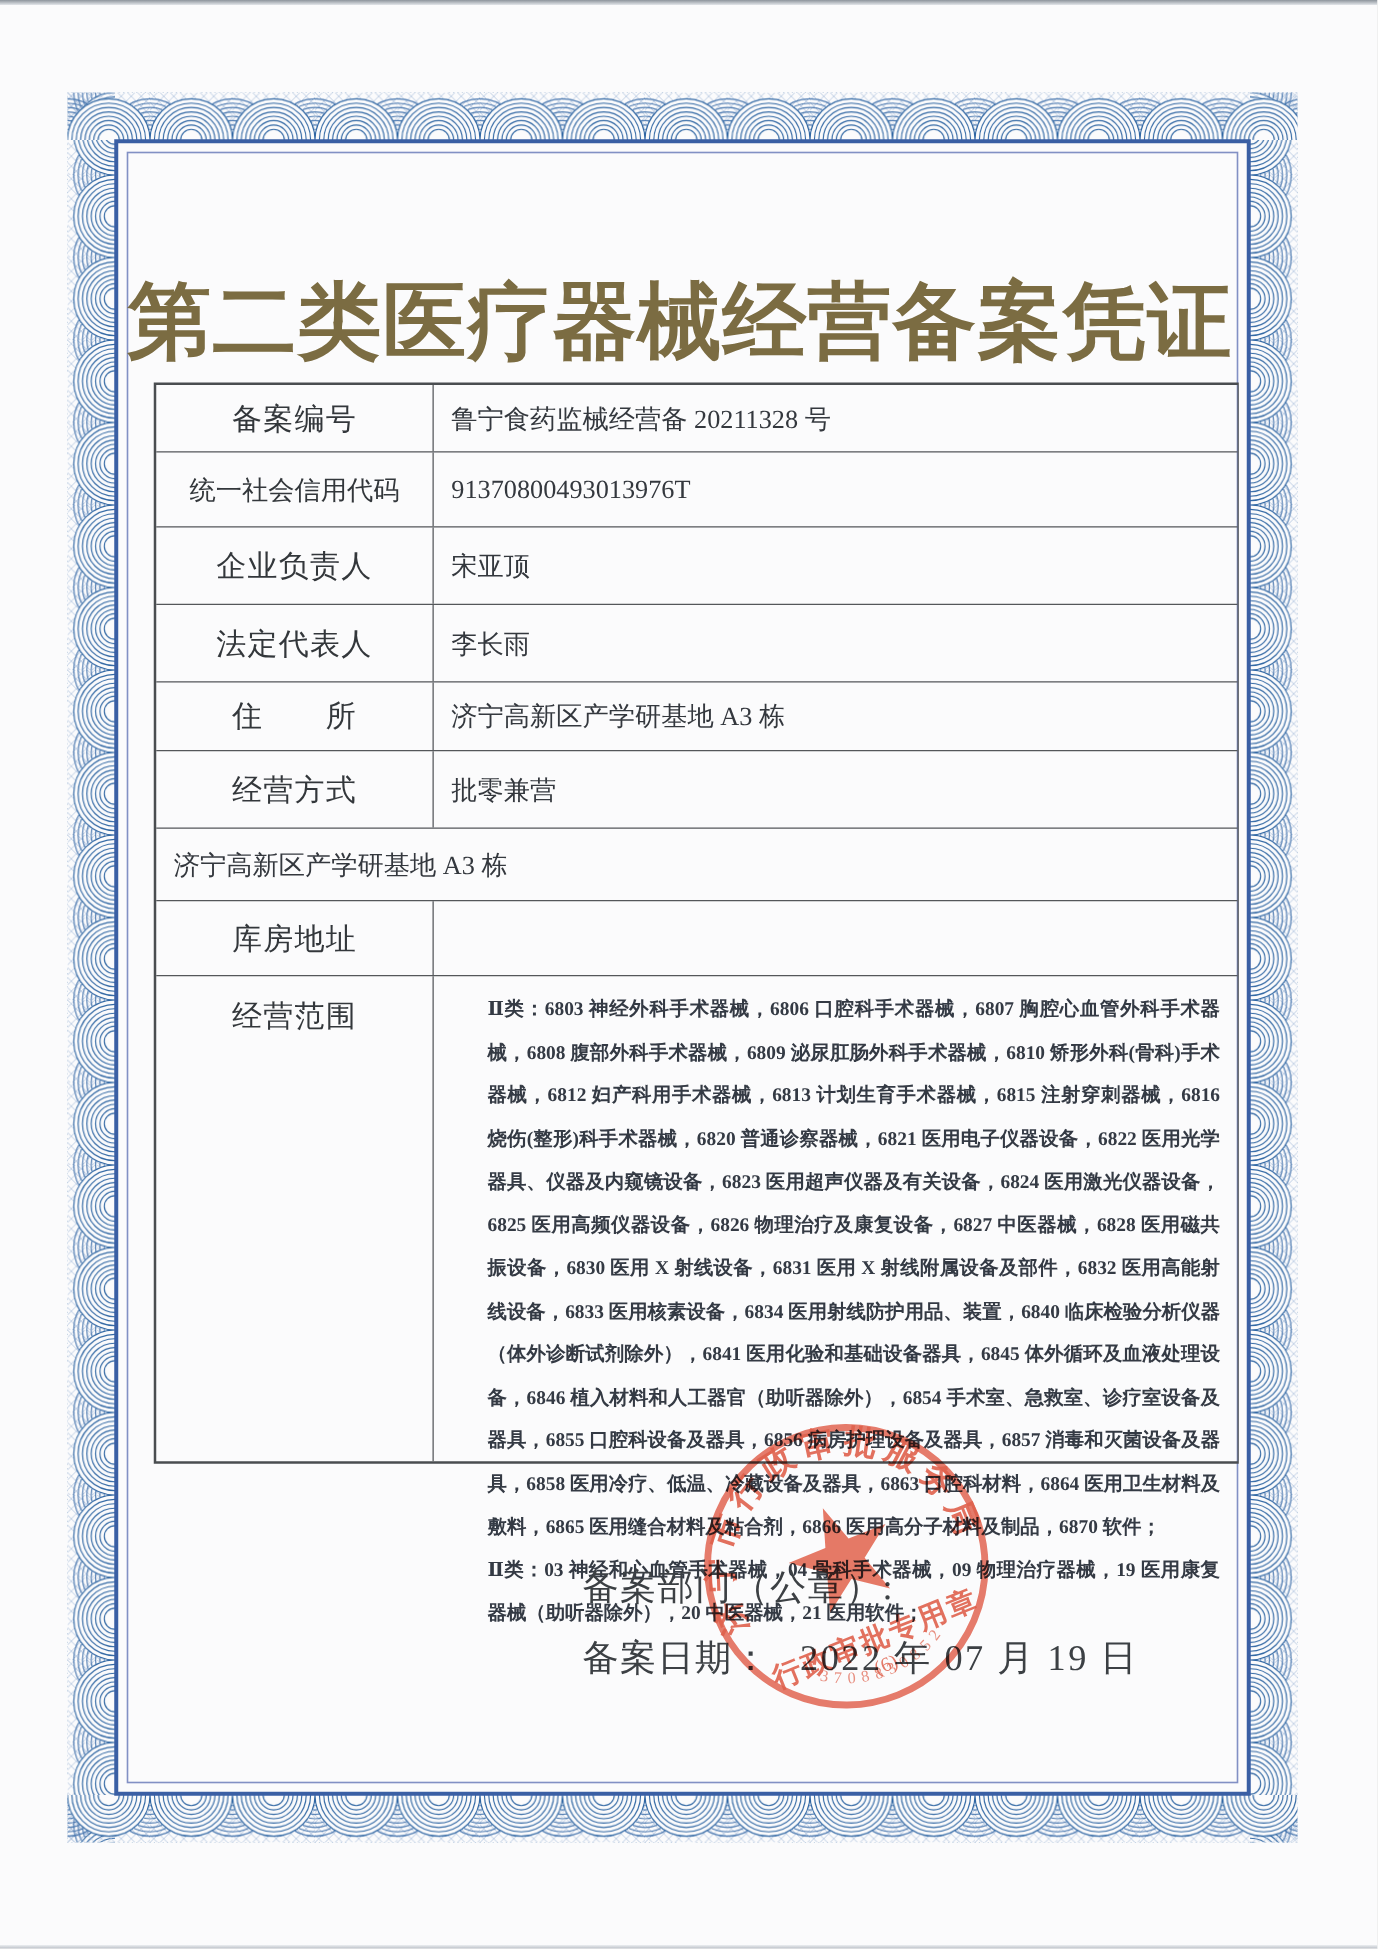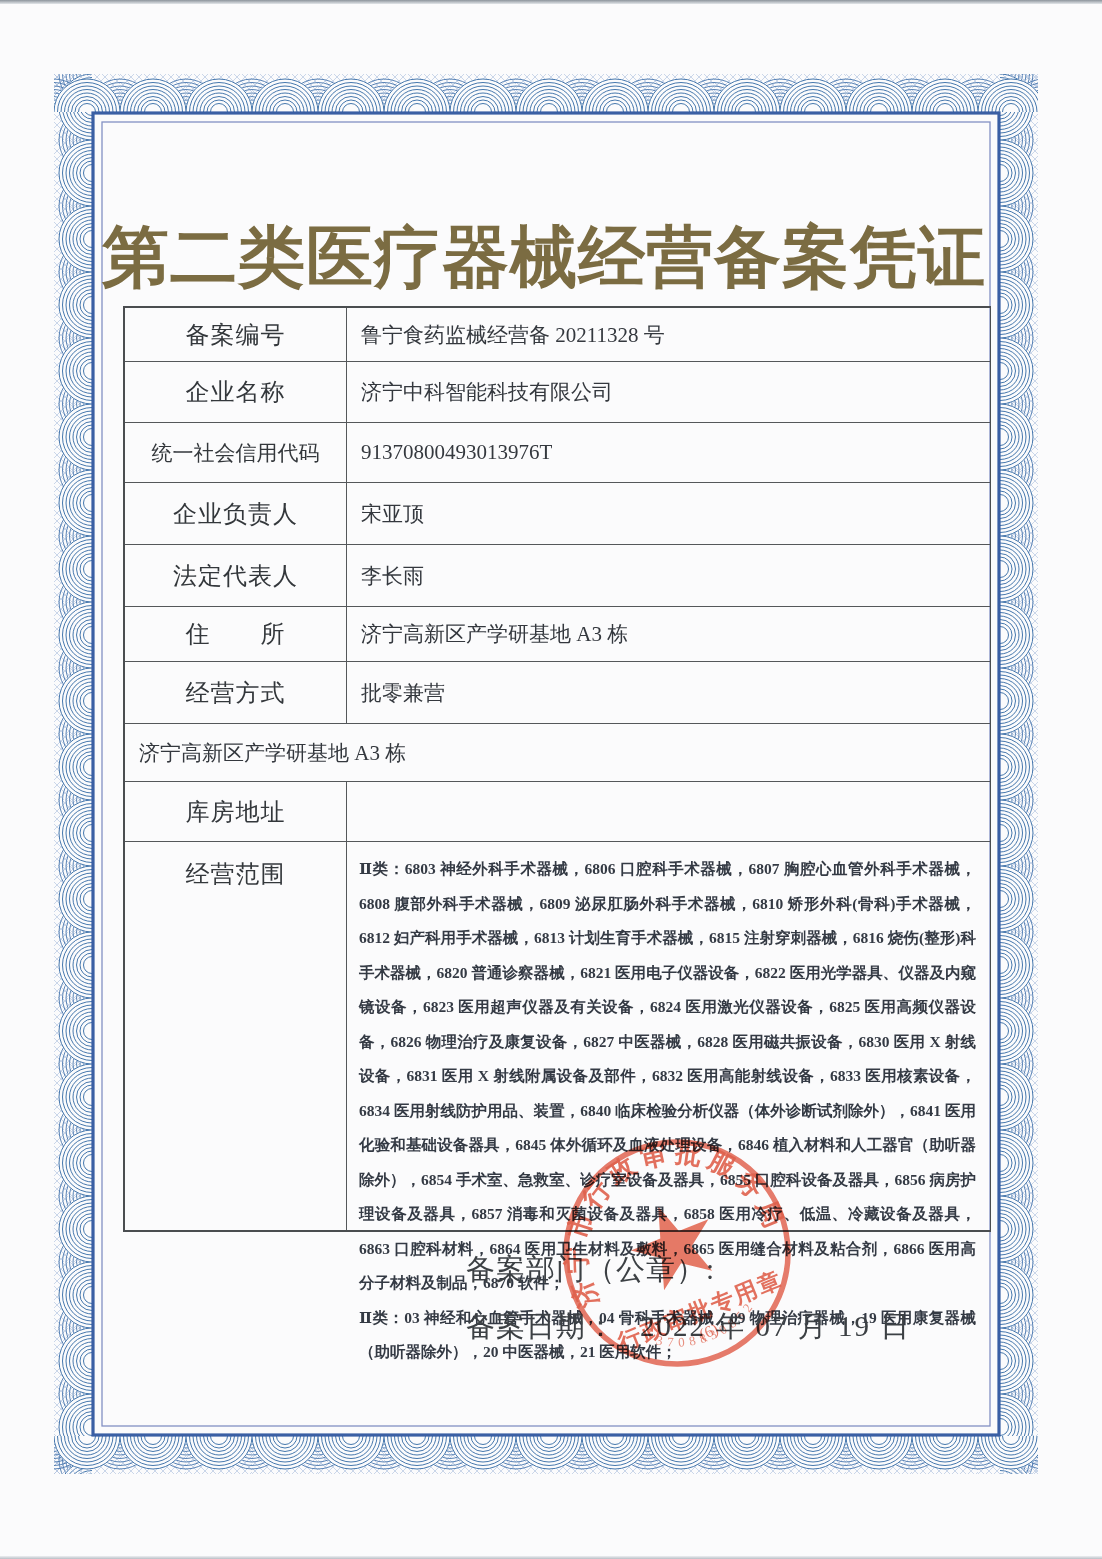--- a/index.html
+++ b/index.html
@@ -17,21 +17,21 @@
     position:absolute;left:0;top:212px;width:1088px;
     text-align:center;font-size:67px;font-weight:700;
     color:#7b6c42;letter-spacing:1px;
   }
   .regtable{
     position:absolute;left:123px;top:306px;width:868px;
     border:2px solid #4a4d50;border-right-width:1px;
     box-sizing:border-box;background:transparent;
   }
   .trow{display:flex;border-bottom:1px solid #54575a;box-sizing:border-box;}
-  .trow:last-child{border-bottom:none;}
+  .trow:last-child{border-bottom:none;gap:31px;}
   .tlabel{
     width:222px;flex:0 0 222px;border-right:1px solid #54575a;
     display:flex;align-items:center;justify-content:center;
     font-size:24px;color:#33373b;box-sizing:border-box;
     letter-spacing:1px;
   }
   .tlabel.small{font-size:21px;letter-spacing:0;}
   .tvalue{
     flex:1;display:flex;align-items:center;
     padding:4px 14px;font-size:21px;color:#34383e;box-sizing:border-box;
@@ -113,24 +113,20 @@
     <rect x="102" y="122" width="888" height="1304" fill="none" stroke="#8290c4" stroke-width="1.3"></rect>
   </svg>
 
   <div class="title">第二类医疗器械经营备案凭证</div>
 
   <div class="regtable">
     <div class="trow" style="height:54px">
       <div class="tlabel">备案编号</div>
       <div class="tvalue">鲁宁食药监械经营备 20211328 号</div>
     </div>
-    <div class="trow" style="height:61px">
-      <div class="tlabel">企业名称</div>
-      <div class="tvalue">济宁中科智能科技有限公司</div>
-    </div>
     <div class="trow" style="height:60px">
       <div class="tlabel small">统一社会信用代码</div>
       <div class="tvalue">91370800493013976T</div>
     </div>
     <div class="trow" style="height:62px">
       <div class="tlabel">企业负责人</div>
       <div class="tvalue">宋亚顶</div>
     </div>
     <div class="trow" style="height:62px">
       <div class="tlabel">法定代表人</div>

